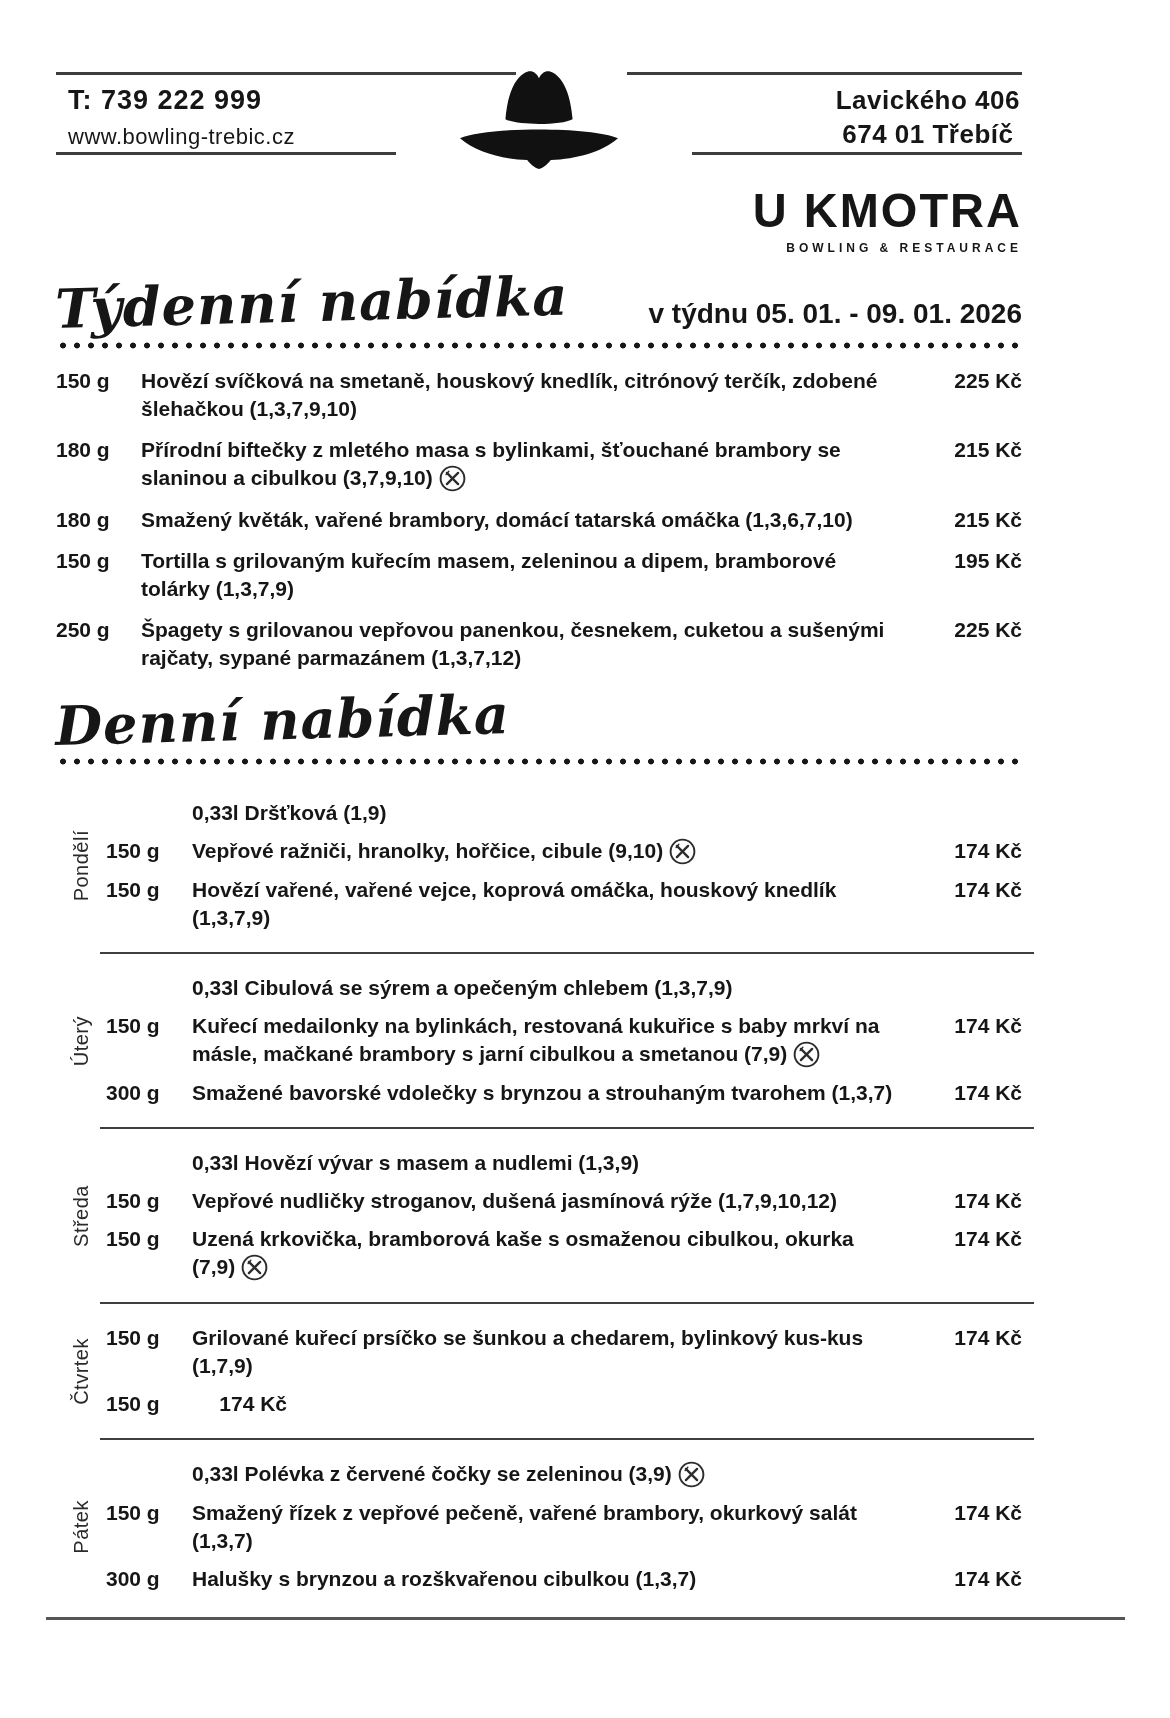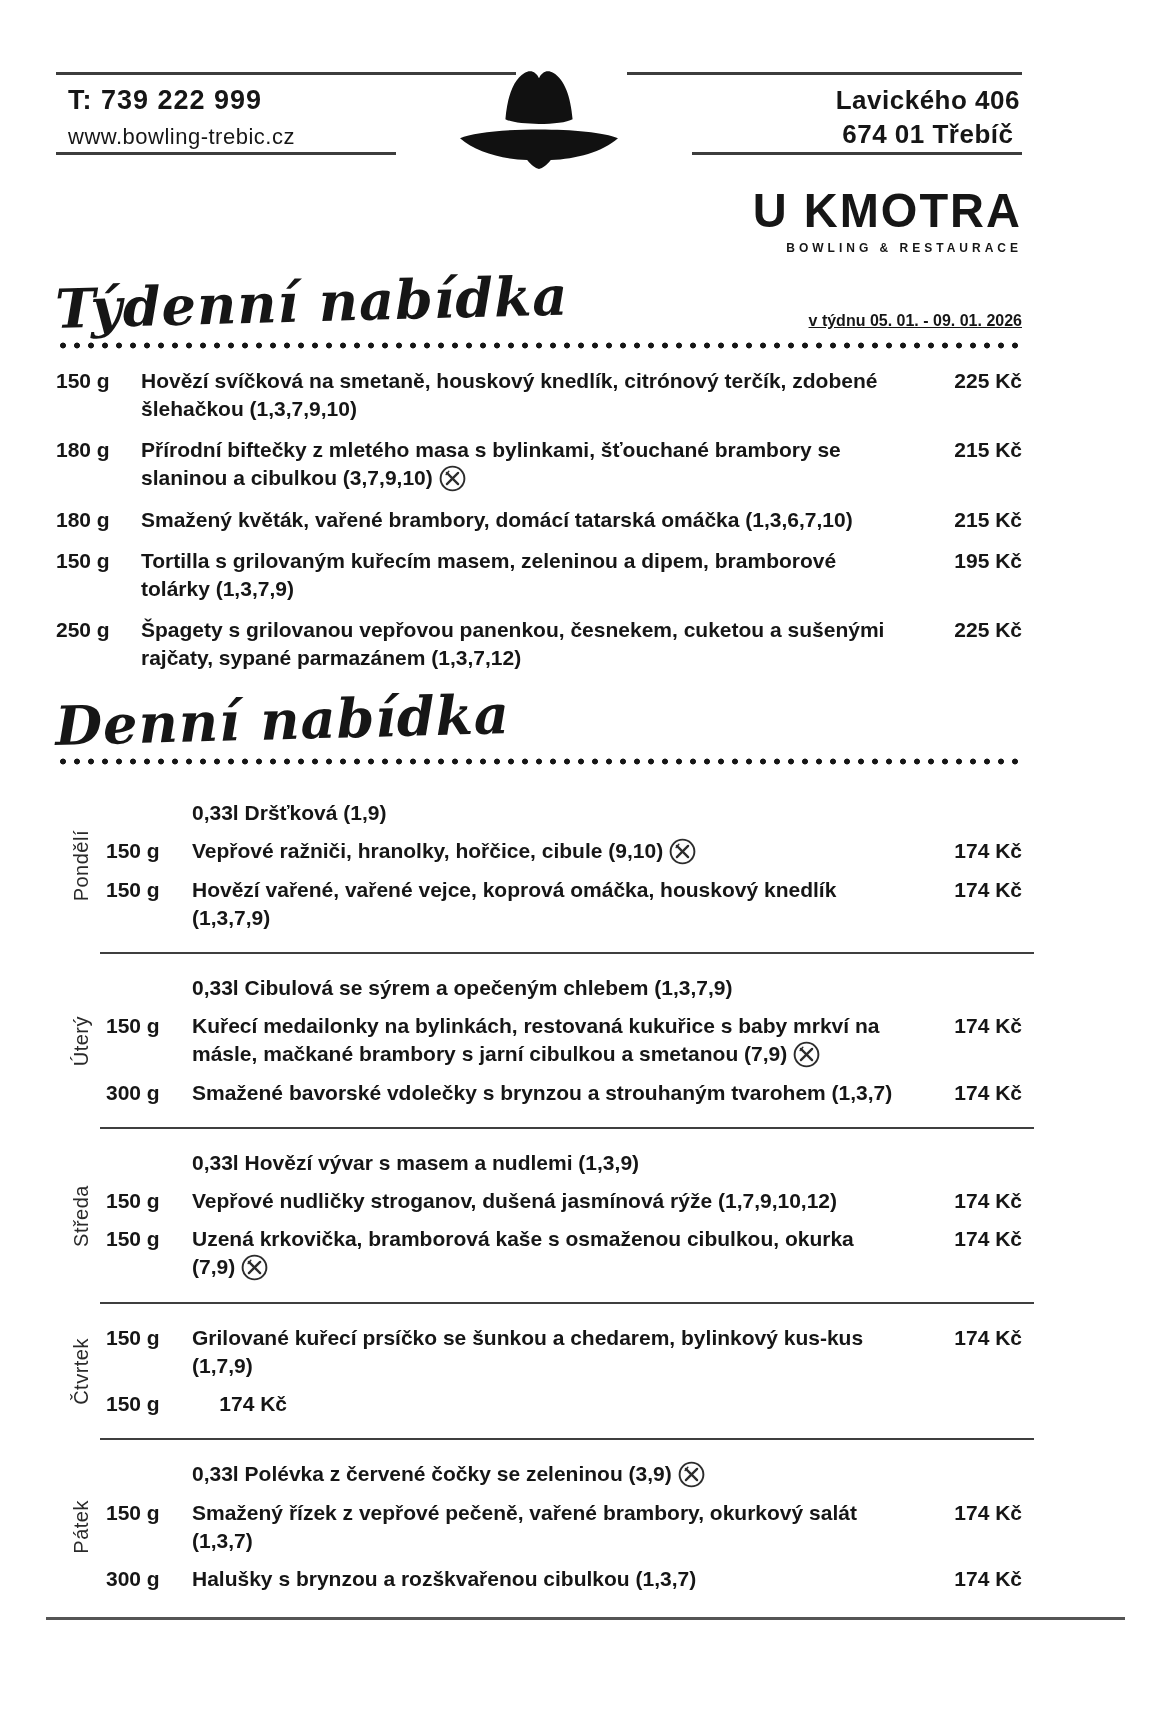--- a/index.html
+++ b/index.html
@@ -27,21 +27,21 @@
   .logo-name { font-size:47px; font-weight:bold; letter-spacing:2px; transform:scaleY(1.04); }
   .logo-sub { font-size:12px; font-weight:bold; letter-spacing:4px; margin-top:4px; }
 
   
   .sec-head { display:flex; align-items:flex-end; margin-top:26px; }
   .script-title {
     font-family:"DejaVu Serif", serif; font-style:italic; font-weight:bold;
     font-size:54px; line-height:1.05; transform:rotate(-1.5deg); transform-origin:left bottom;
     letter-spacing:1px;
   }
-  .sec-date { margin-left:auto; font-size:16px; font-weight:bold; padding-bottom:8px; white-space:nowrap;text-decoration:underline; }
+  .sec-date { margin-left:auto; font-size:28px; font-weight:bold; padding-bottom:8px; white-space:nowrap; }
   .dots {
     height:11px; margin-top:2px;
     background-image:radial-gradient(circle, #161616 2.6px, transparent 3.3px);
     background-size:14px 11px; background-repeat:repeat-x; background-position:0 50%;
   }
 
   
   .menu-list { margin-top:16px; }
   .item { display:flex; font-weight:bold; font-size:21px; line-height:28px; margin:13px 0; }
   .item .w { flex:0 0 85px; white-space:nowrap; }

